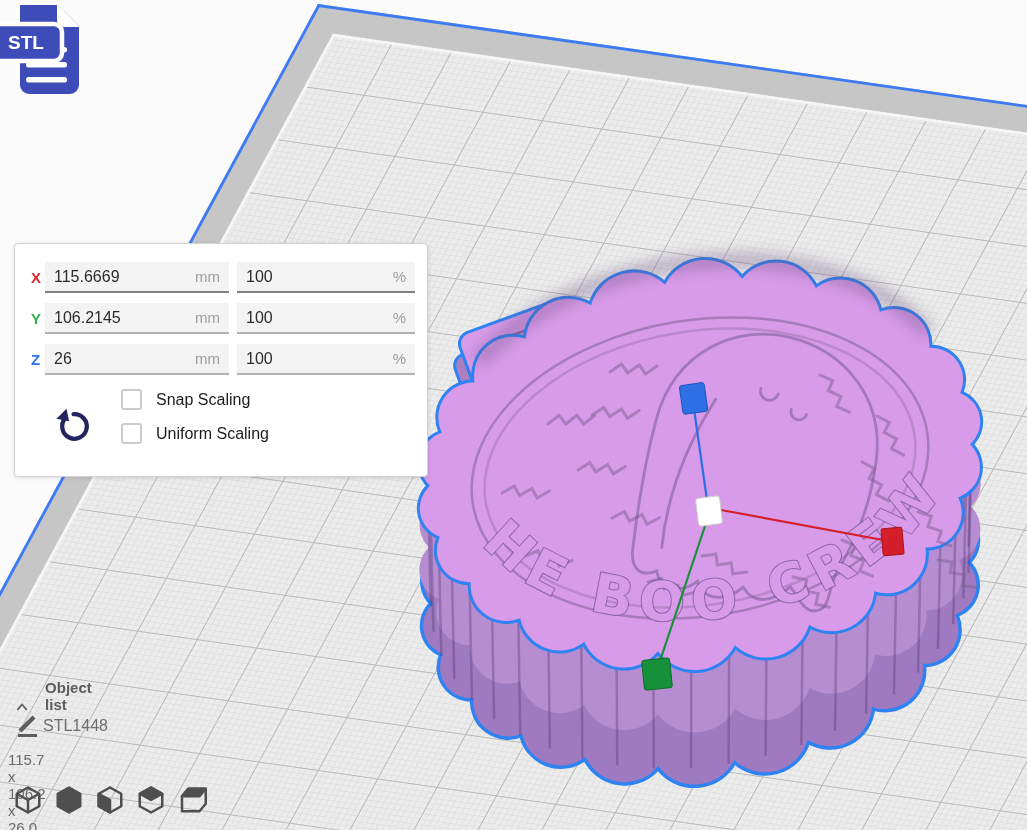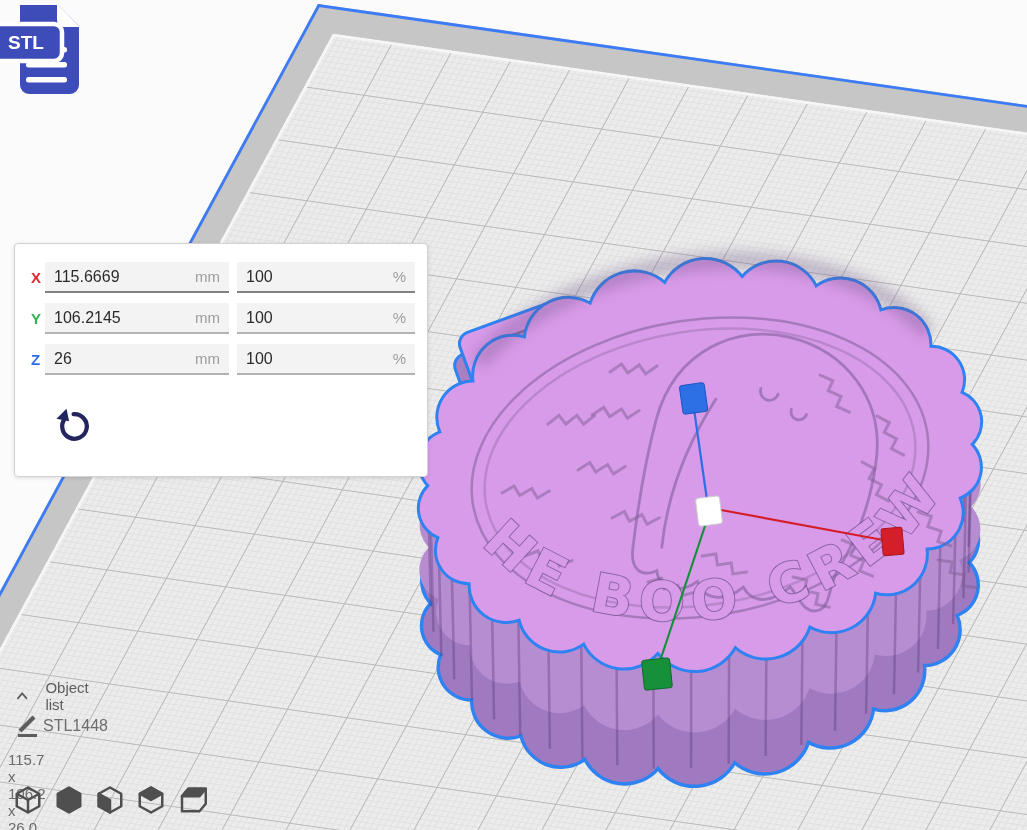--- a/index.html
+++ b/index.html
@@ -45,22 +45,22 @@
   .panel-bottom { display:flex; margin-top:12px; }
   .reset-btn { width:44px; height:48px; margin:14px 26px 0 24px; background:none; border:none; cursor:pointer; }
   .chk-col { display:flex; flex-direction:column; gap:13px; padding-top:2px; }
   .chk-row { display:flex; align-items:center; gap:14px; }
   .chk-row input { appearance:none; -webkit-appearance:none; width:21px; height:21px;
     border:2px solid #cbcbcb; border-radius:3px; background:#fff; margin:0; }
   .chk-row label { font-size:16px; color:#1c1c1c; }
 
   
   .hud { position:absolute; left:0; top:0; z-index:10; }
-  .objlist-header { position:absolute; left:16px; top:679px; display:flex; align-items:center; gap:17px;
-    color:#5d5d5d; font-size:15px; cursor:pointer; }
+  .objlist-header { position:absolute; left:16px; top:679px; display:flex; align-items:flex-end; gap:17px;
+    color:#5d5d5d; font-size:15px; cursor:pointer;font-weight:bold; }
   .objlist-item { position:absolute; left:15px; top:714px; display:flex; align-items:center; gap:3px;
     color:#6e6e6e; font-size:16px; cursor:pointer; }
   .dims { position:absolute; left:8px; top:751px; color:#6b6b6b; font-size:15px; }
   .view-btns { position:absolute; left:13px; top:785px; display:flex; gap:11px; }
   .view-btns button { width:30px; height:32px; background:none; border:none; padding:0; cursor:pointer; }
 </style>
 </head>
 <body>
 
 <div id="viewport">
@@ -211,20 +211,30 @@
     </div>
   </div>
 
   <div class="panel-bottom">
     <button class="reset-btn" title="">
       <svg viewBox="0 0 34 34" width="38" height="40">
         <path d="M 10,12 A 11,11 0 1 0 17.5,8.2" fill="none" stroke="#23255f" stroke-width="3.8" stroke-linecap="round"></path>
         <polygon points="13.5,14.5 2.2,12.4 11.2,3.4" fill="#23255f"></polygon>
       </svg>
     </button>
+    <div class="chk-col">
+      <div class="chk-row">
+        <input type="checkbox" id="snap" style="">
+        <label for="snap">Snap Scaling</label>
+      </div>
+      <div class="chk-row">
+        <input type="checkbox" id="uniform" style="">
+        <label for="uniform">Uniform Scaling</label>
+      </div>
+    </div>
   </div>
 </div>
 
 <div class="hud">
   <div class="objlist-header">
     <svg width="17" height="12" viewBox="0 0 17 12">
       <polyline points="2,10 8.5,2.5 15,10" fill="none" stroke="#5d5d5d" stroke-width="2.4"></polyline>
     </svg>
     <span>Object list</span>
   </div>

